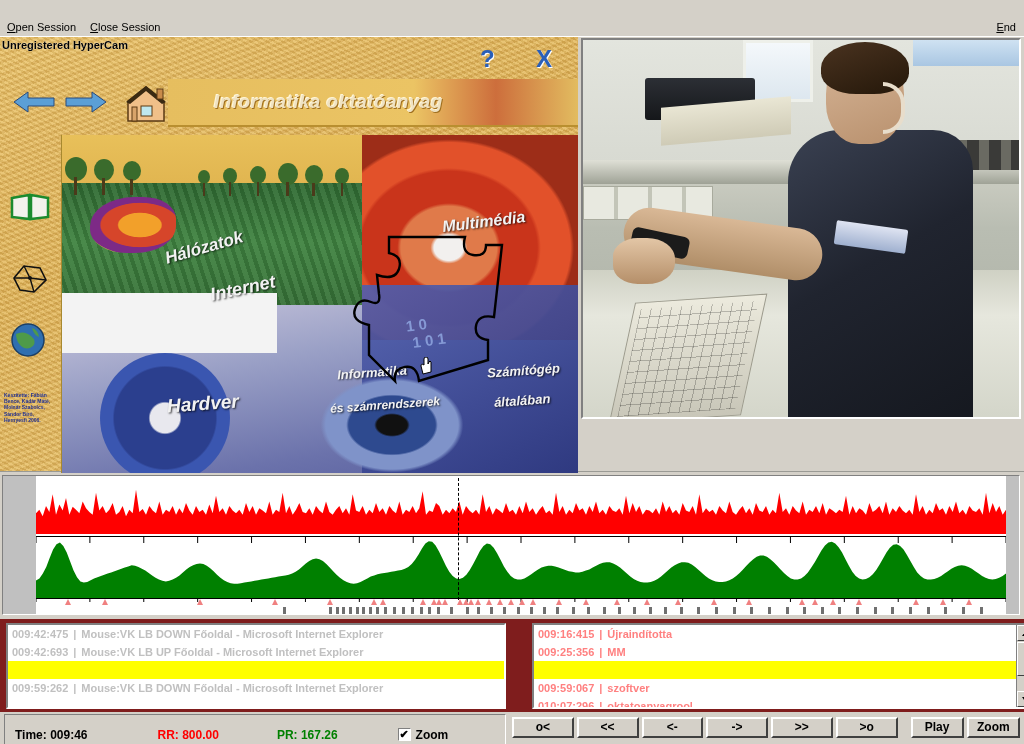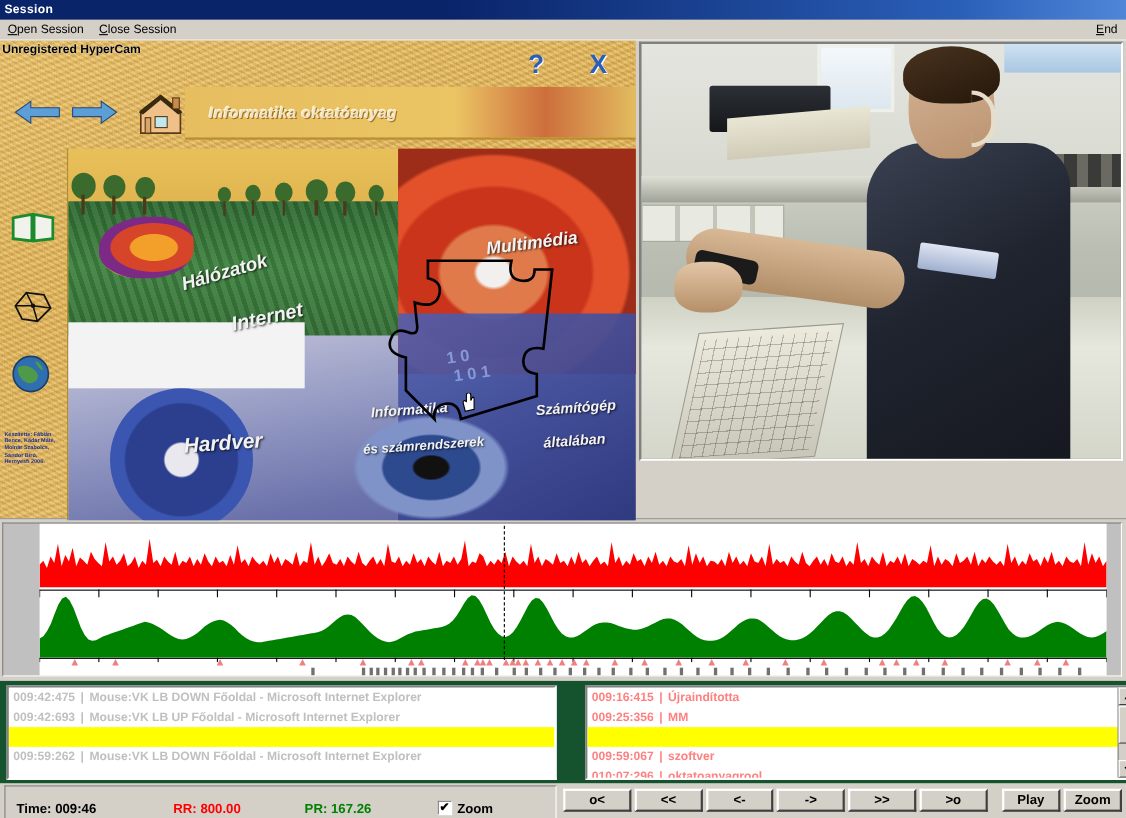--- a/index.html
+++ b/index.html
@@ -78,22 +78,22 @@
   
   .app-banner {
     position: absolute; left: 168px; top: 42px; width: 410px; height: 48px;
     background:
       linear-gradient(90deg, rgba(230,190,95,1) 0%, rgba(235,196,100,1) 60%, rgba(205,110,60,1) 80%, rgba(226,188,96,1) 100%);
     border-bottom: 2px solid #b98f30;
     z-index: 14;
     display: flex; align-items: center;
   }
   .app-banner .title {
-    margin-left: 22px;
-    font-size: 14px; font-weight: bold;
+    margin-left: 46px;
+    font-size: 19px; font-weight: bold;
     color: #efe2c2;
     text-shadow: 1px 1px 0 #a07020, -1px -1px 0 #fff6d8;
     letter-spacing: .4px;
     font-style: italic;
   }
   .banner-btn {
     position: absolute; top: 8px;
     font-size: 24px; font-weight: bold; color: #2a5fb8;
     text-shadow: 1px 1px 0 #fff;
     z-index: 15; cursor: pointer;
@@ -323,21 +323,21 @@
     position: absolute; width: 0; height: 0; top: 0;
     border-left: 3px solid transparent; border-right: 3px solid transparent;
     border-bottom: 6px solid #f08080;
   }
   .evt-row { position: absolute; left: 33px; top: 131px; width: 970px; height: 8px; }
   .ev { position: absolute; top: 0; width: 3px; height: 7px; background: #707070; }
 
   
   .logs {
     position: absolute; left: 0; top: 619px; width: 1024px; height: 95px;
-    background: #14532d;
+    background: #7f1d1d;
   }
   .log-box {
     position: absolute; top: 4px; height: 86px;
     background: #ffffff;
     border: 2px solid; border-color: #808080 #ffffff #ffffff #808080;
     overflow: hidden;
     font-size: 11px;
     font-family: "Liberation Sans", sans-serif;
   }
   .log-left { left: 6px; width: 500px; }
@@ -406,23 +406,20 @@
   }
   .tbtn.nav { width: 72px; }
   .tbtn.play { width: 62px; margin-left: 10px; }
   .tbtn.stop { width: 62px; }
 </style>
 </head>
 <body>
 
 <div id="app">
 
-  <div class="titlebar">
-    <span>Session</span>
-  </div>
 
   <div class="menubar">
     <div class="menuitem">
       <u>O</u><span>pen Session</span>
     </div>
     <div class="menuitem">
       <u>C</u><span>lose Session</span>
     </div>
     <div class="menuitem menu-right">
       <u>E</u><span>nd</span>

